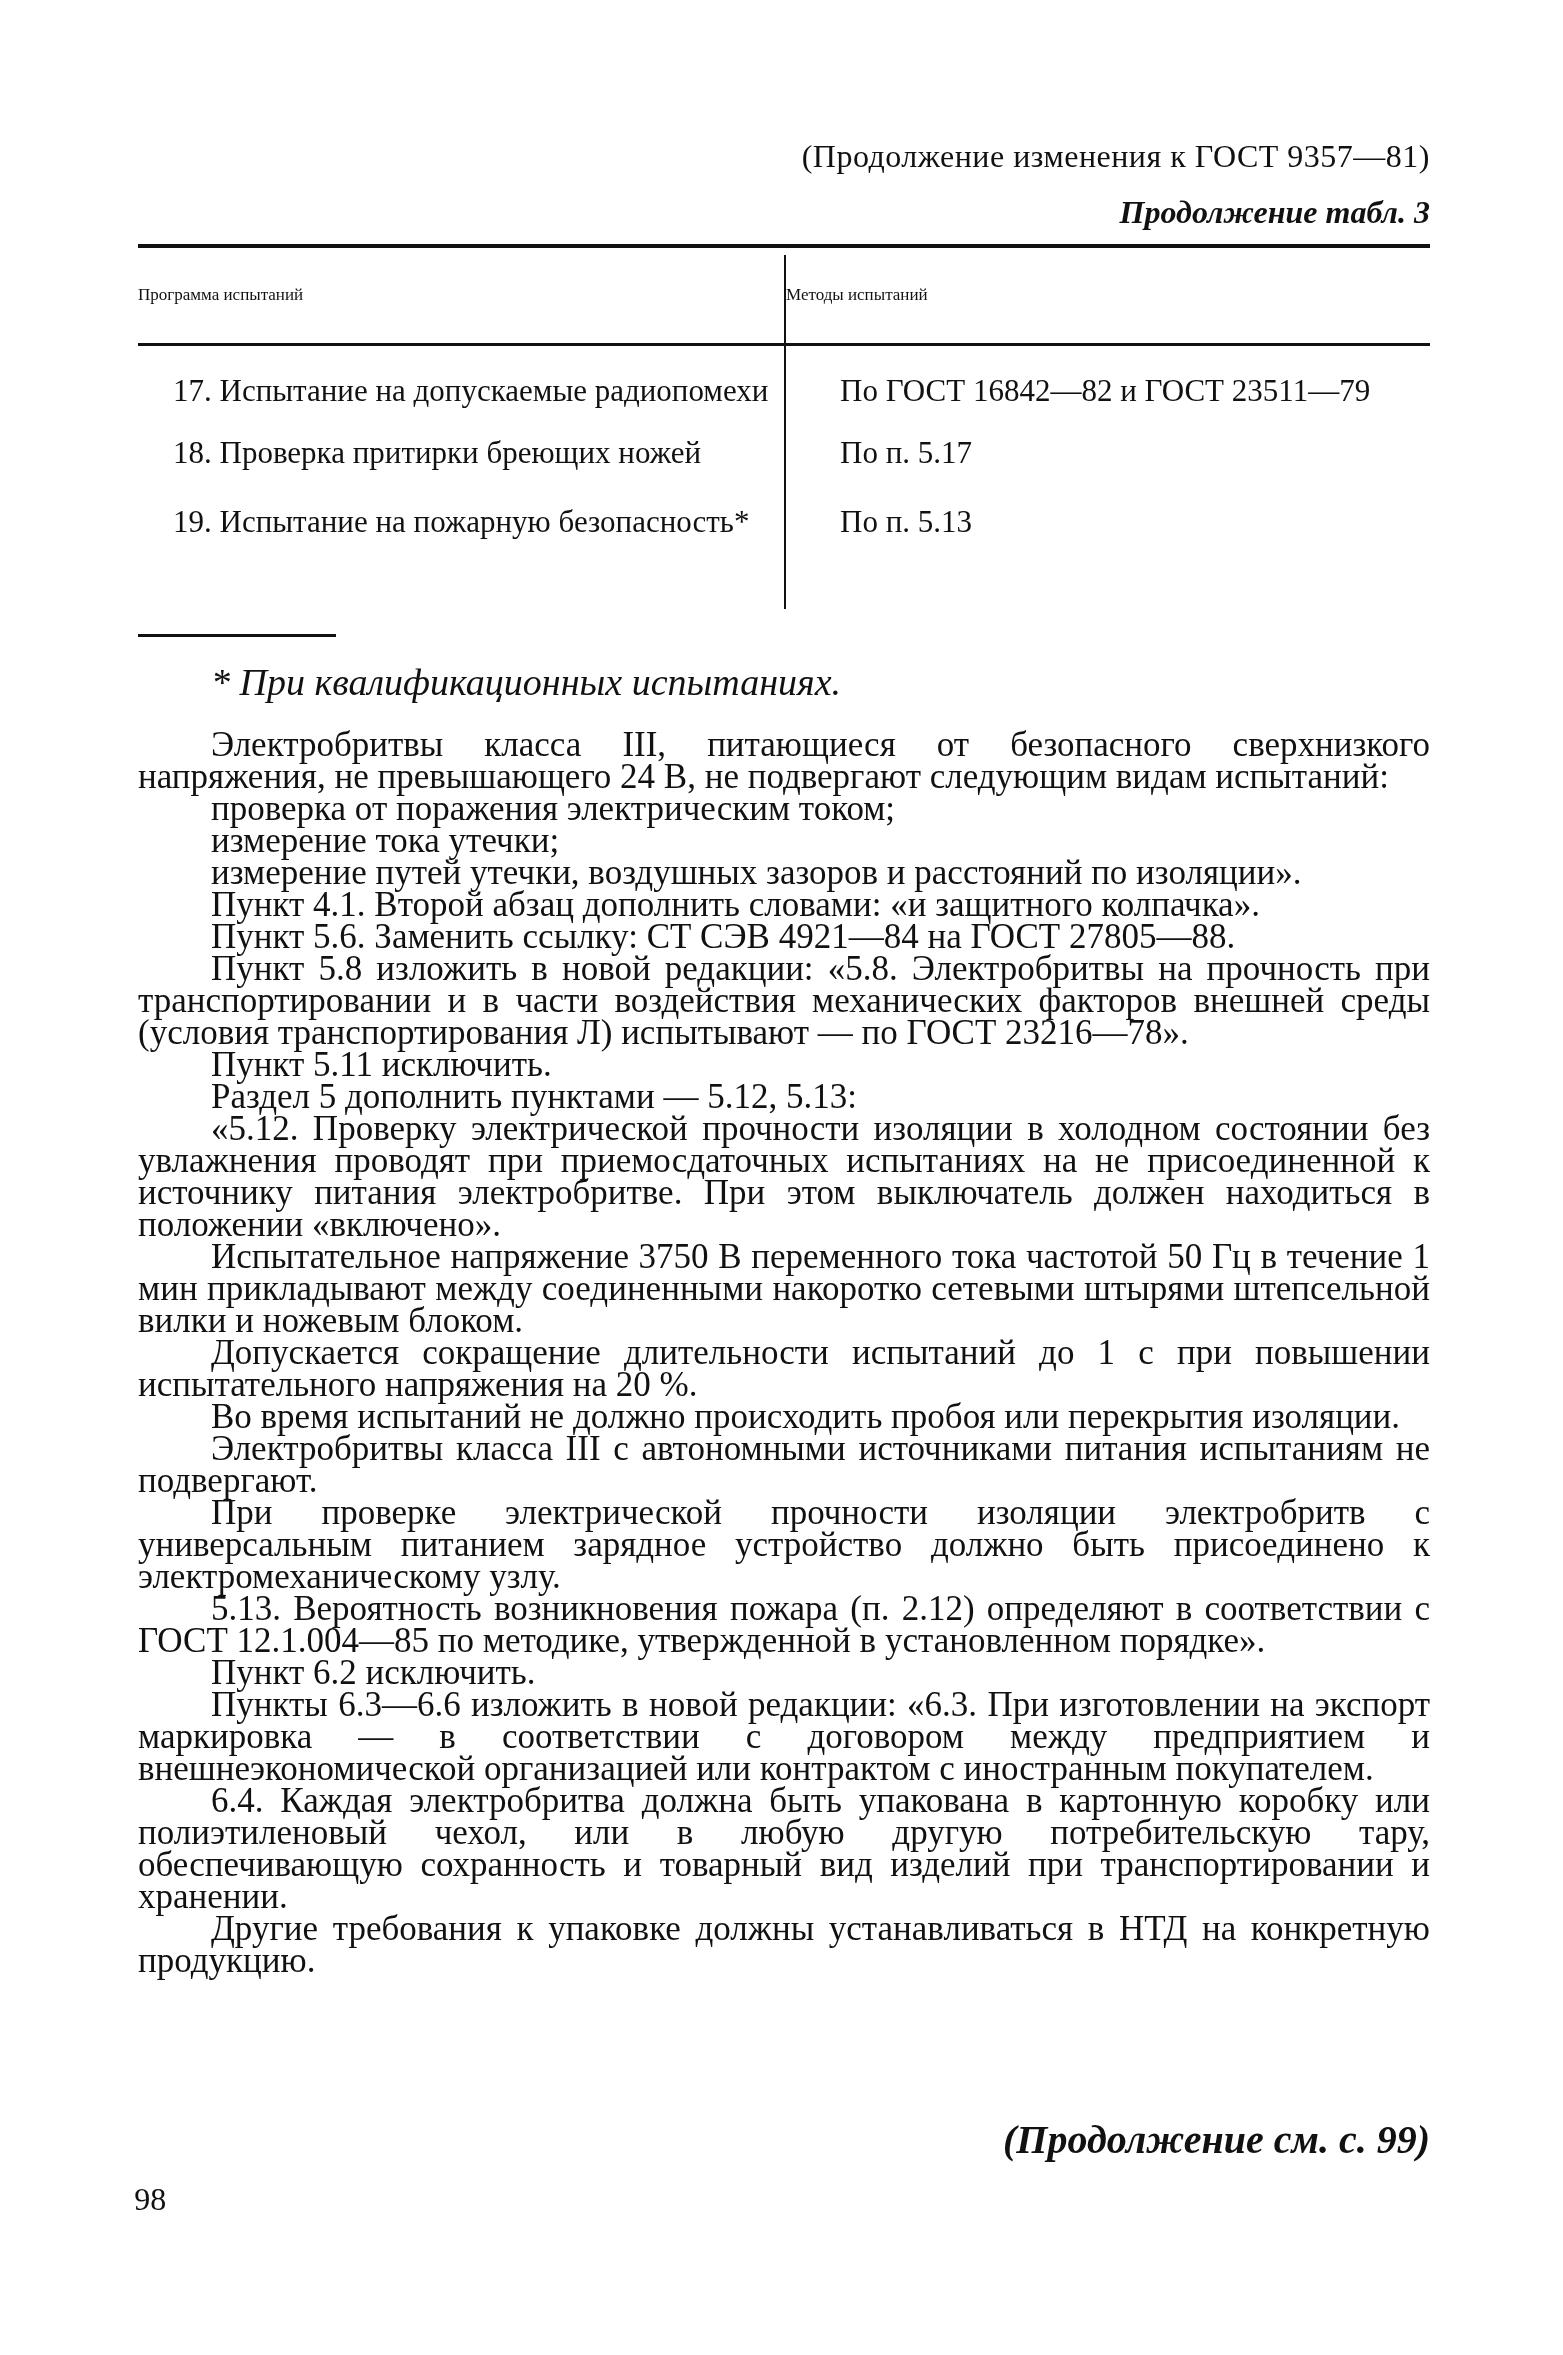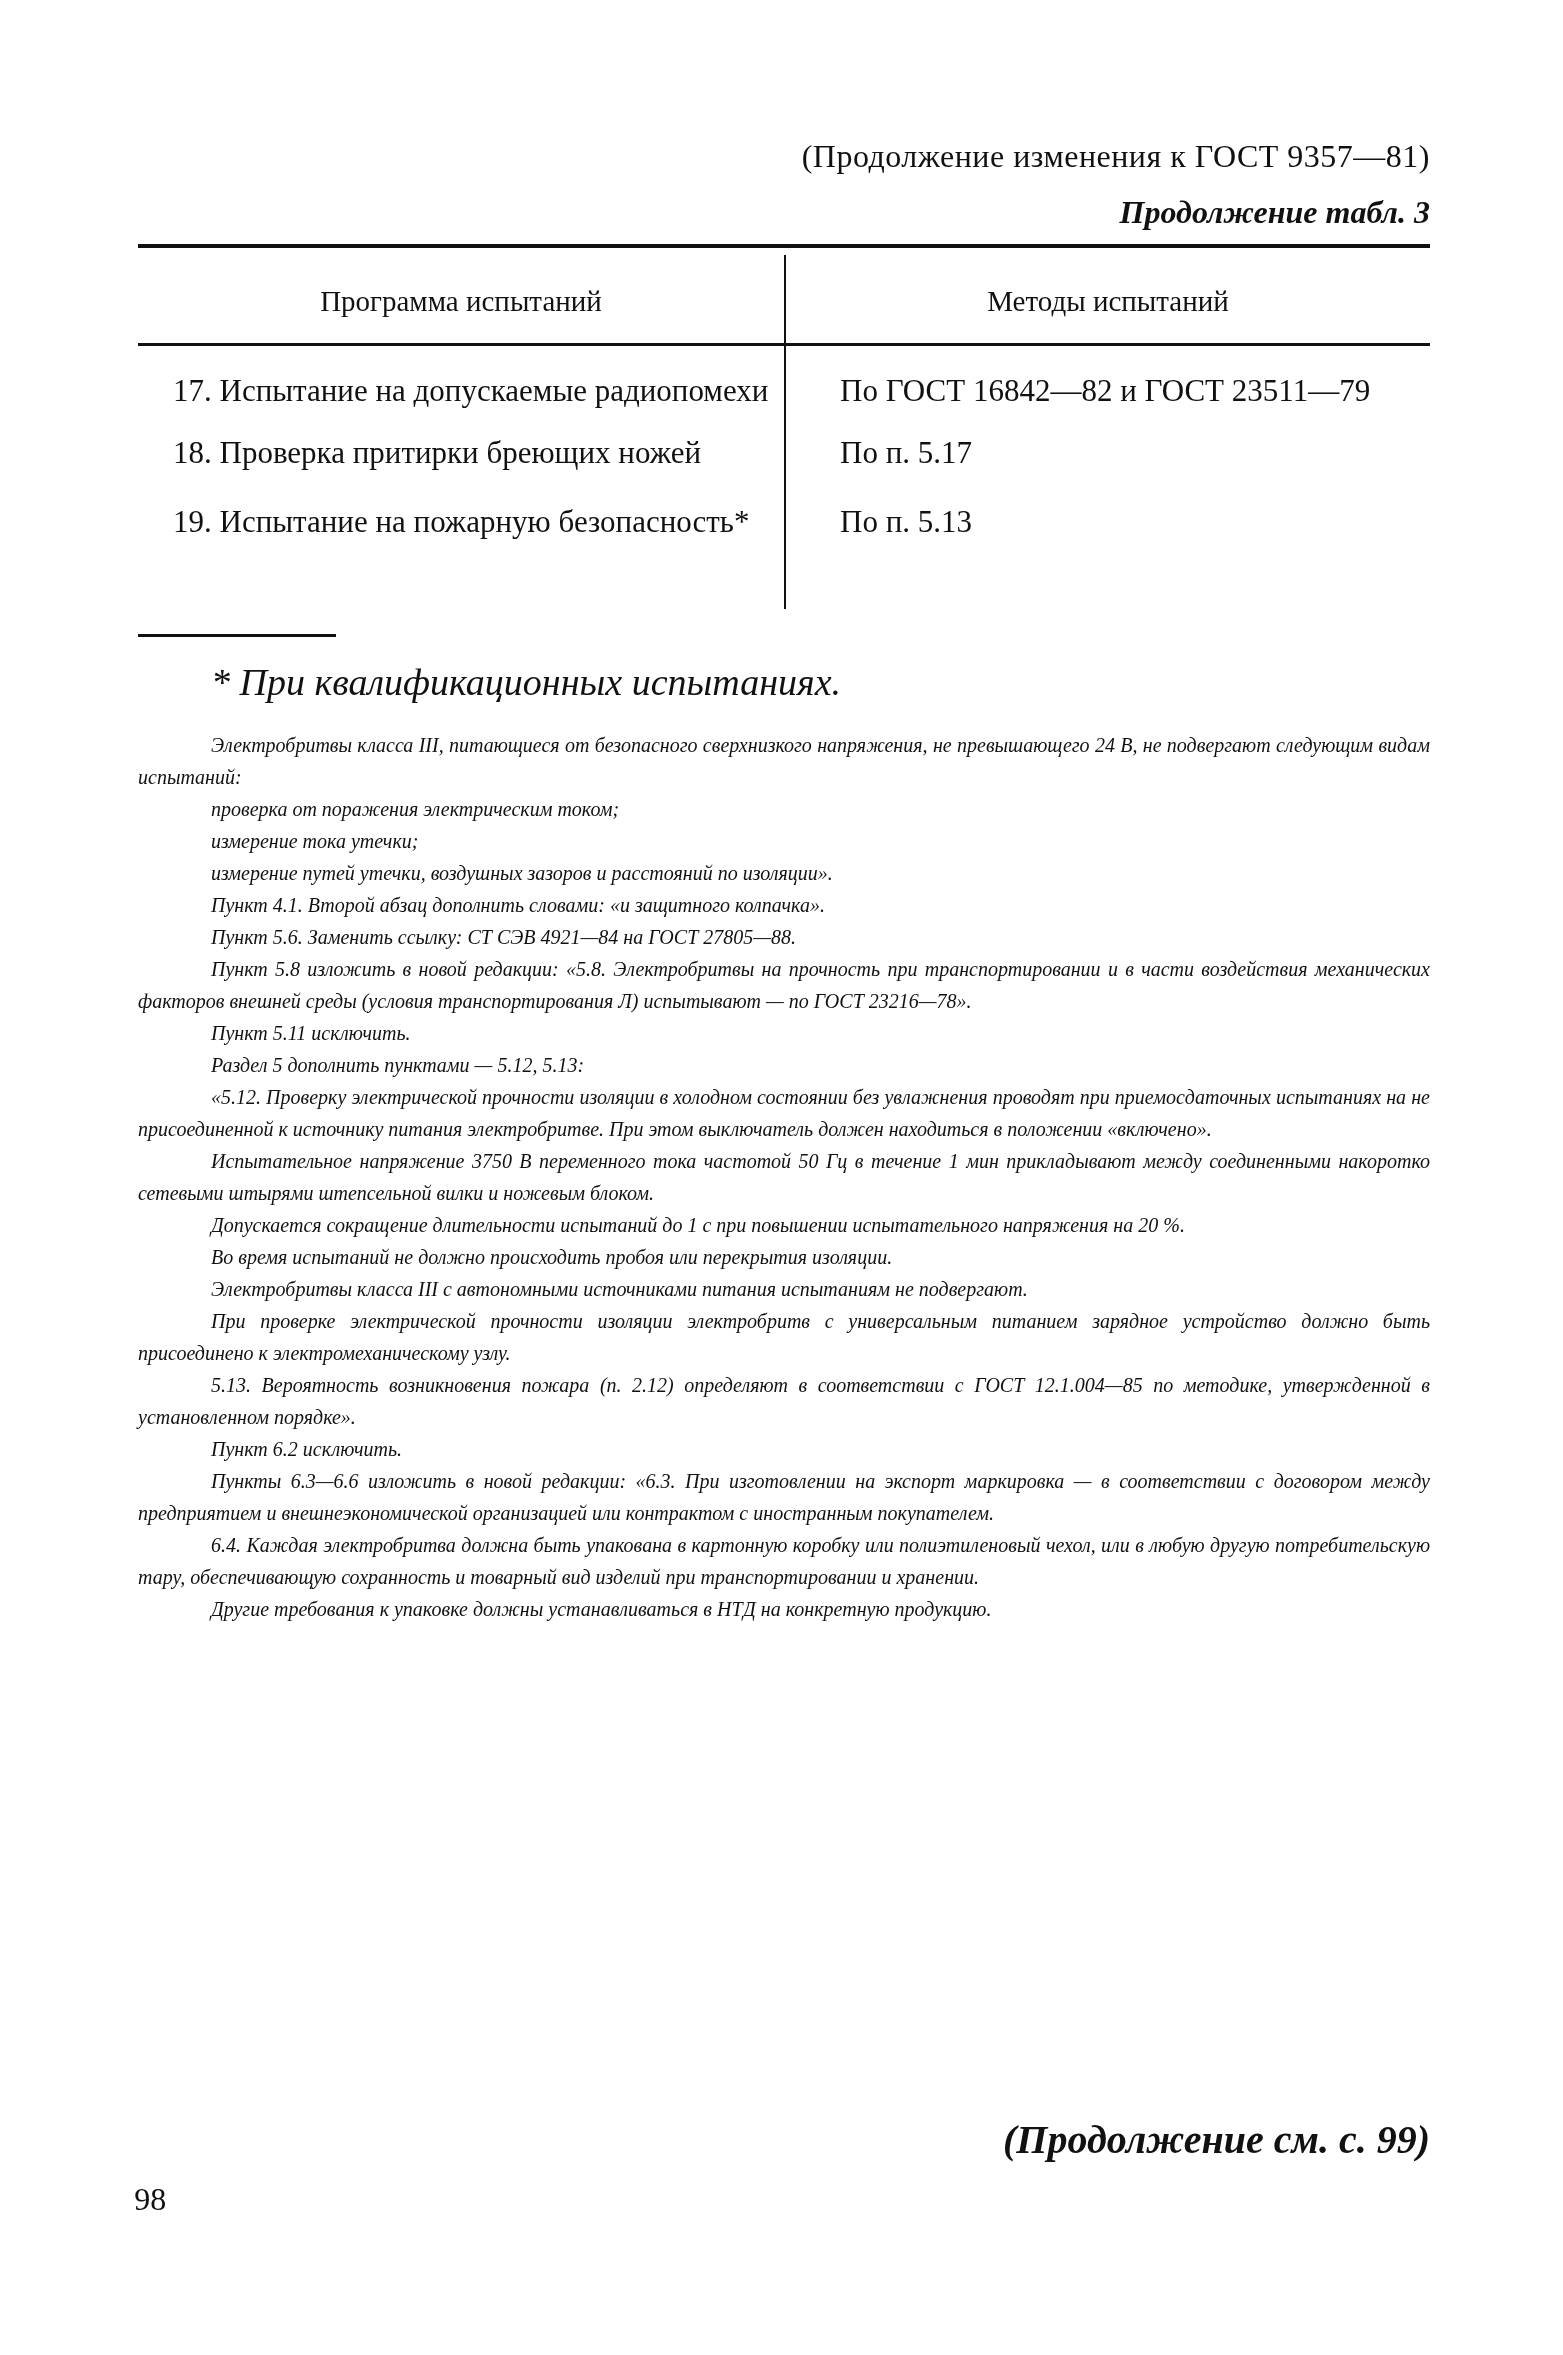--- a/index.html
+++ b/index.html
@@ -19,21 +19,21 @@
       position: absolute; right: 0; top: 194px;
       font-style: italic; font-weight: bold; font-size: 32px;
     }
     .rule-top {
       position: absolute; left: 0; top: 244px; width: 1292px; height: 3.7px; background: #111;
     }
     .col-divider {
       position: absolute; left: 646px; top: 255px; width: 1.9px; height: 354px; background: #111;
     }
     .th {
-      position: absolute; top: 285px; font-size: 29px; text-align: center;
+      position: absolute; top: 285px; font-size: 17px; 
     }
     .th-left { left: 0; width: 646px; }
     .th-right { left: 648px; width: 644px; }
     .rule-mid {
       position: absolute; left: 0; top: 343px; width: 1292px; height: 2.8px; background: #111;
     }
     .tbl-body {
       position: absolute; top: 375px; left: 0; width: 1292px;
       font-size: 31px; line-height: 31px;
     }
@@ -45,21 +45,21 @@
     }
     .indent { text-indent: 35px; }
     .footnote-rule {
       position: absolute; left: 0; top: 634px; width: 198px; height: 2.8px; background: #111;
     }
     .footnote {
       position: absolute; left: 73px; top: 660px; font-style: italic; font-size: 38px;
     }
     .body-text {
       position: absolute; left: 0; top: 729px; width: 1292px;
-      font-size: 20px; line-height: 32px; font-style: italic;
+      font-size: 35px; line-height: 32px;
     }
     .body-text p {
       margin: 0; text-align: justify; text-indent: 73px;
     }
     .body-text p.nojust { text-align: left; }
     .continue-note {
       position: absolute; right: 0; top: 2116px;
       font-style: italic; font-weight: bold; font-size: 40px;
     }
     .page-num {

